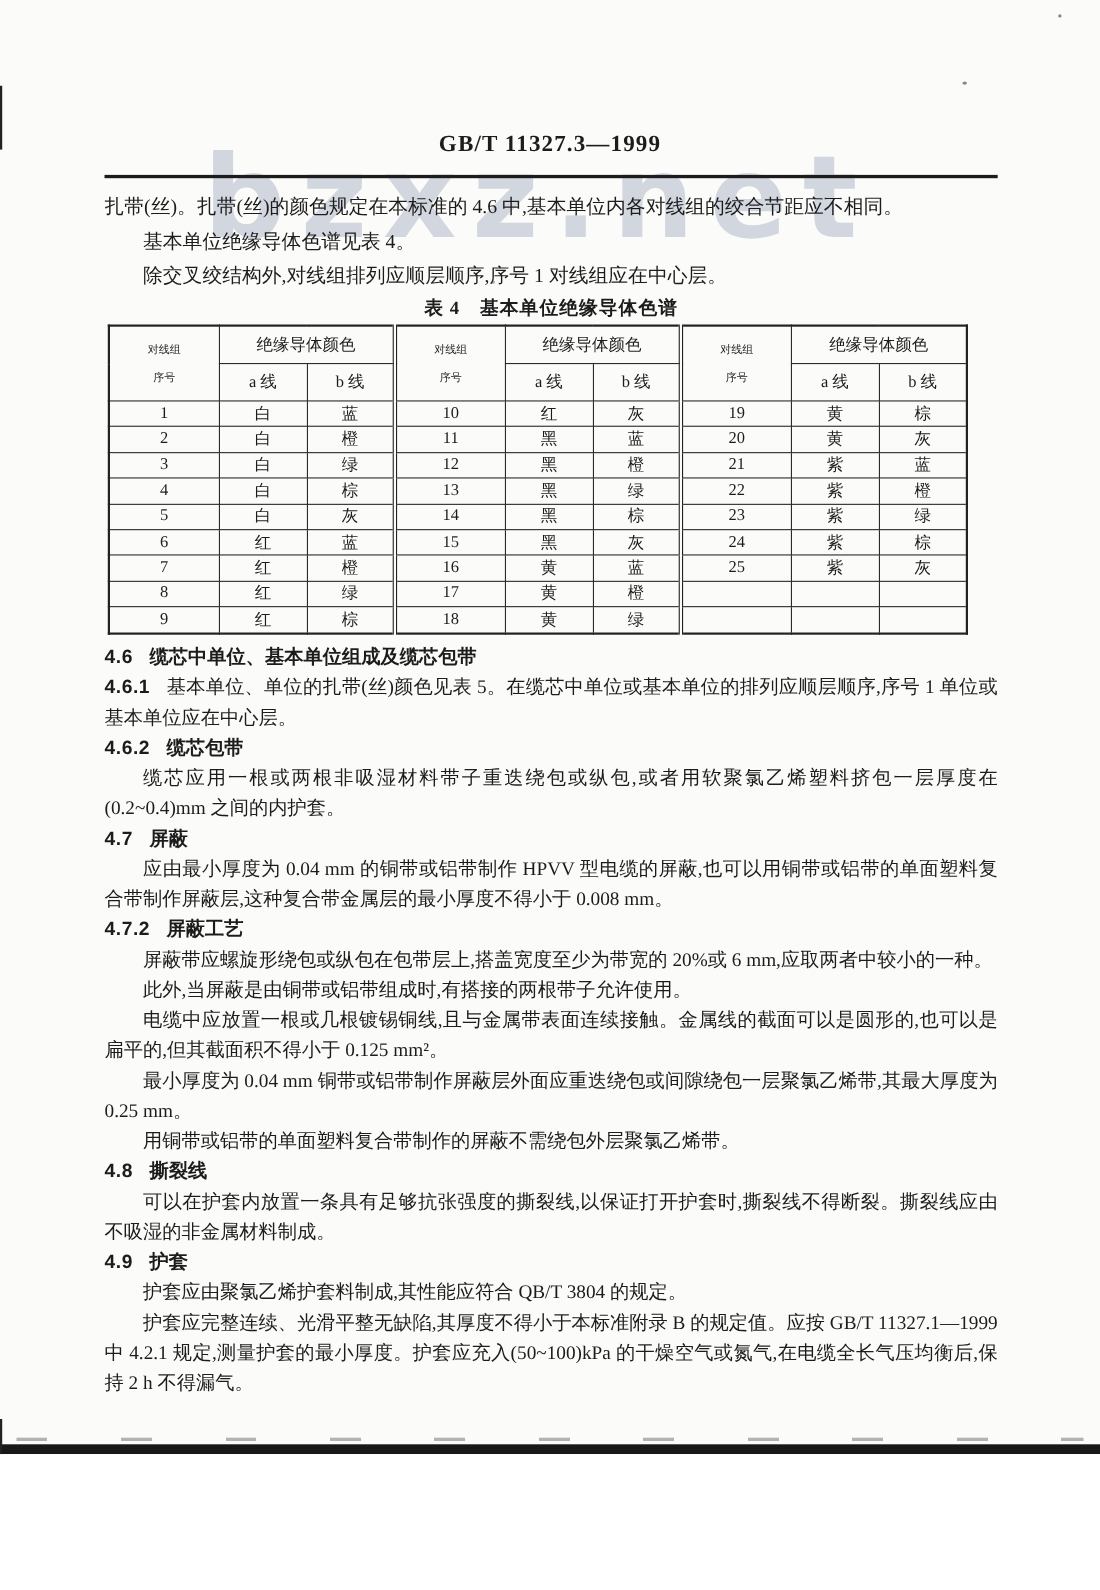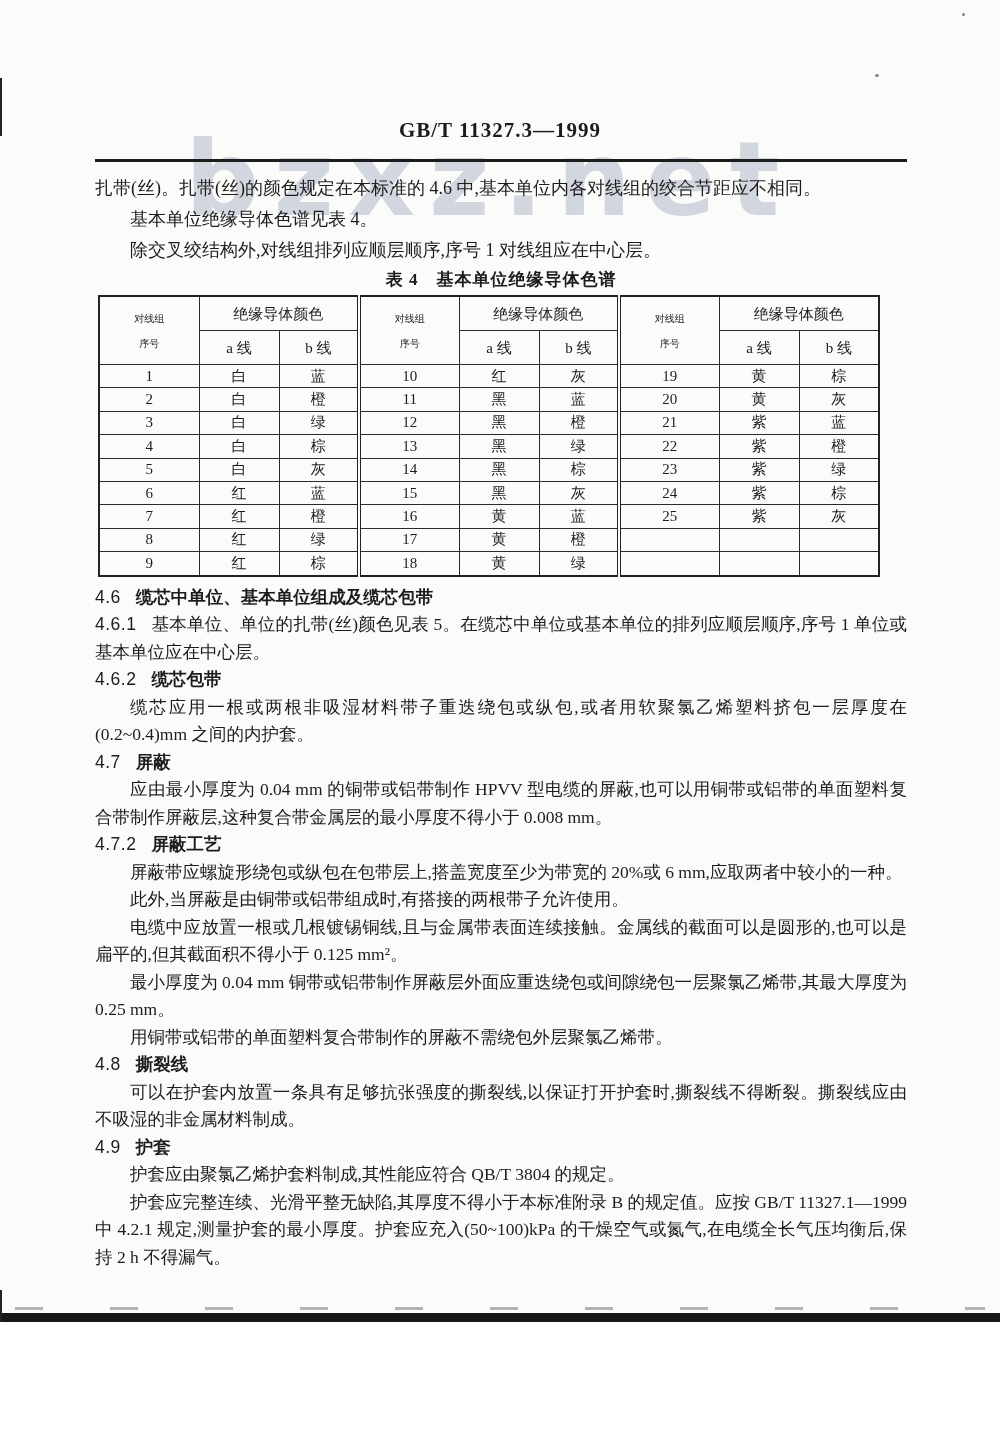--- a/index.html
+++ b/index.html
@@ -43,21 +43,21 @@
     font-size:15px; font-weight:normal; overflow:hidden;
   }
   #t4 thead th{height:33px; line-height:20px;}
   #t4 thead th.seq div{line-height:25px; font-size:10px;}
   #t4 tbody td{height:22.4px;}
   #t4 .gsep{border-left:4px double #222;}
   .sections{margin-top:7px;}
   .s-heading{font-size:17.5px; line-height:27.5px; font-weight:bold; text-align:left; margin:0;}
   .s-clause,.s-para{font-size:17.5px; line-height:27.5px; margin:0; text-align:justify;}
   .s-para{text-indent:35px;}
-  .num{font-family:"Liberation Sans","DejaVu Sans",sans-serif; font-weight:normal; margin-right:15px; letter-spacing:.5px;}
+  .num{font-family:"Liberation Sans","DejaVu Sans",sans-serif; font-weight:bold; margin-right:15px; letter-spacing:.5px;}
   .page-number{
     position:absolute; top:1345px; right:120px; font-size:21px; z-index:1;
   }
   .scan-bar-bottom{
     position:absolute; left:0; bottom:0; width:1000px; height:9px;
     background:var(--scanbar); z-index:2;
   }
   .scan-dashes{
     position:absolute; left:15px; bottom:12px; width:970px; height:3px; z-index:2; opacity:.55;
     background:repeating-linear-gradient(90deg,#777 0 28px,transparent 28px 95px);

